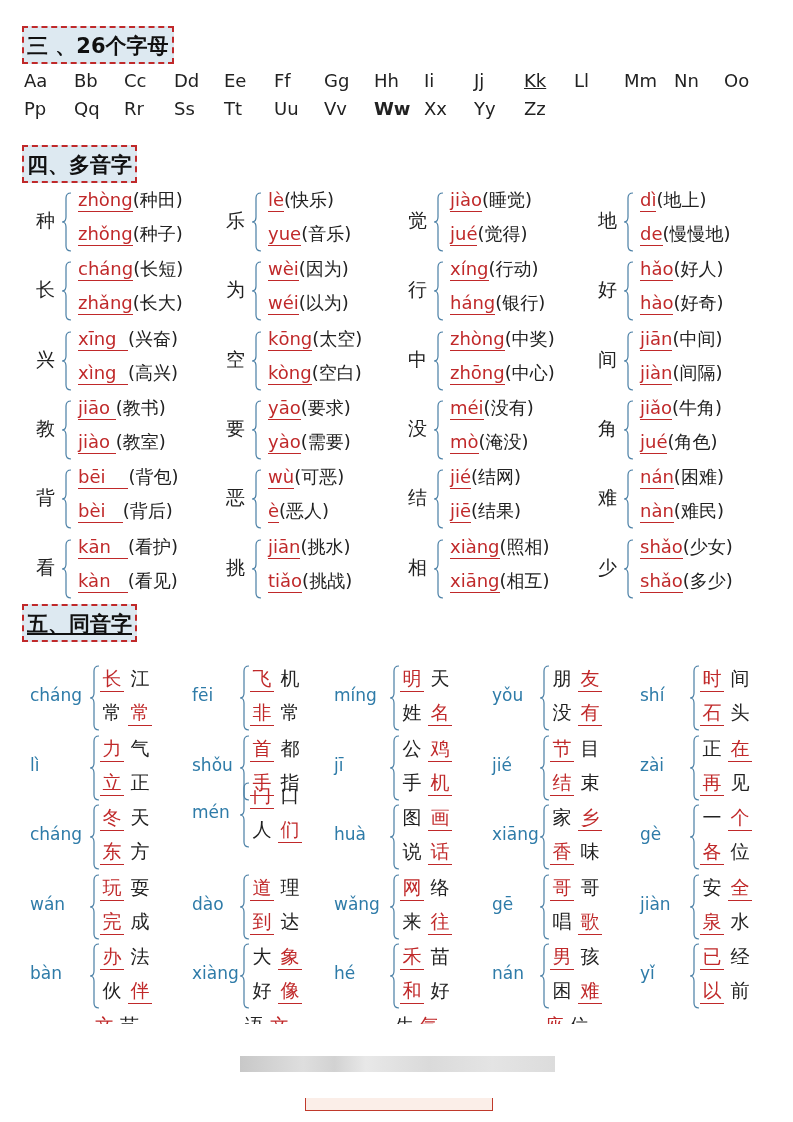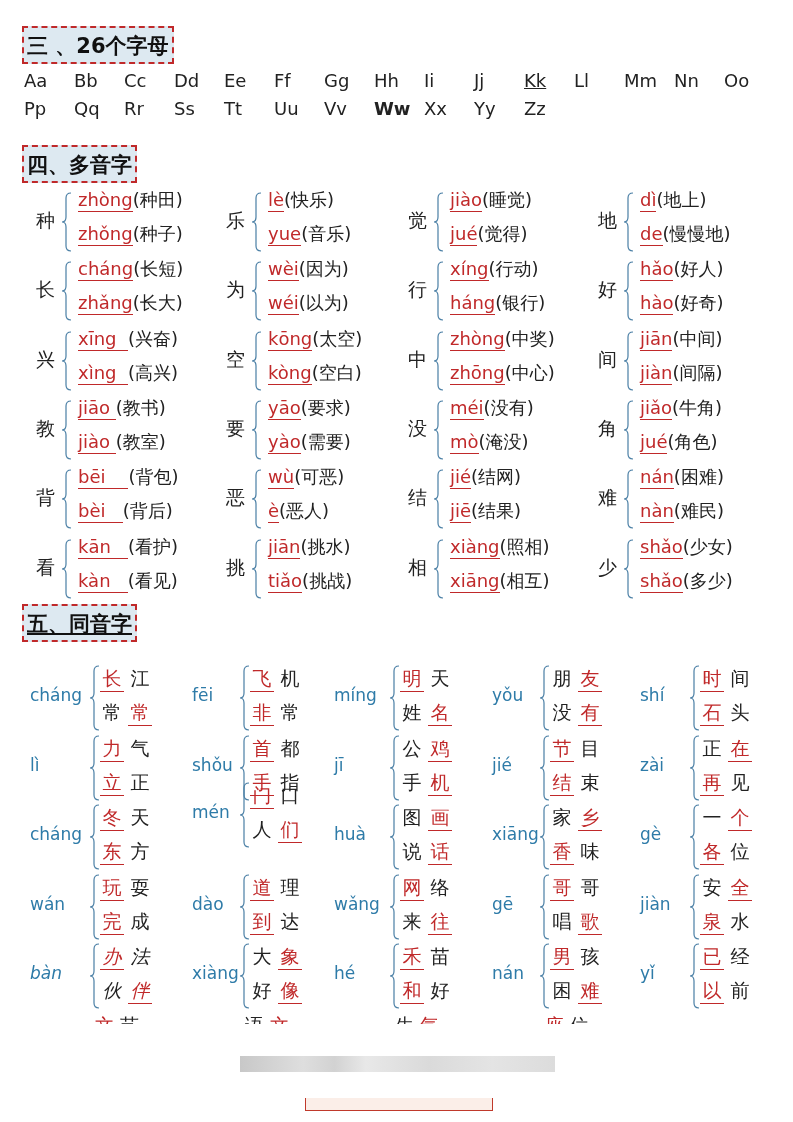--- a/index.html
+++ b/index.html
@@ -466,21 +466,21 @@
     <div class="homo" style="left: 630px; top: 871.5px;">
       <span class="pin" style="left: 10px;">jiàn</span>
       <span class="brace" style="left: 60px;"><svg width="10" height="66" viewBox="0 0 10 66">
           <path d="M9 1 Q4 1 4 6 L4 28 Q4 33 0 33 Q4 33 4 38 L4 60 Q4 65 9 65" fill="none" stroke="#4a7fa5" stroke-width="1.2"></path>
         </svg></span>
       <span class="w blk" style="left: 70px; top: 2px;">安</span>
       <span class="w red" style="left: 98px; top: 2px;">全</span>
       <span class="w red" style="left: 70px; top: 36px;">泉</span>
       <span class="w blk" style="left: 98px; top: 36px;">水</span>
     </div>
-    <div class="homo" style="left: 30px; top: 941px; font-style: italic;">
+    <div class="homo" style="left: 30px; top: 941px;">
       <span class="pin" style="left: 0px;">bàn</span>
       <span class="brace" style="left: 60px;"><svg width="10" height="66" viewBox="0 0 10 66">
           <path d="M9 1 Q4 1 4 6 L4 28 Q4 33 0 33 Q4 33 4 38 L4 60 Q4 65 9 65" fill="none" stroke="#4a7fa5" stroke-width="1.2"></path>
         </svg></span>
       <span class="w red" style="left: 70px; top: 2px;">办</span>
       <span class="w blk" style="left: 98px; top: 2px;">法</span>
       <span class="w blk" style="left: 70px; top: 36px;">伙</span>
       <span class="w red" style="left: 98px; top: 36px;">伴</span>
     </div>
     <div class="homo" style="left: 180px; top: 941px;">

